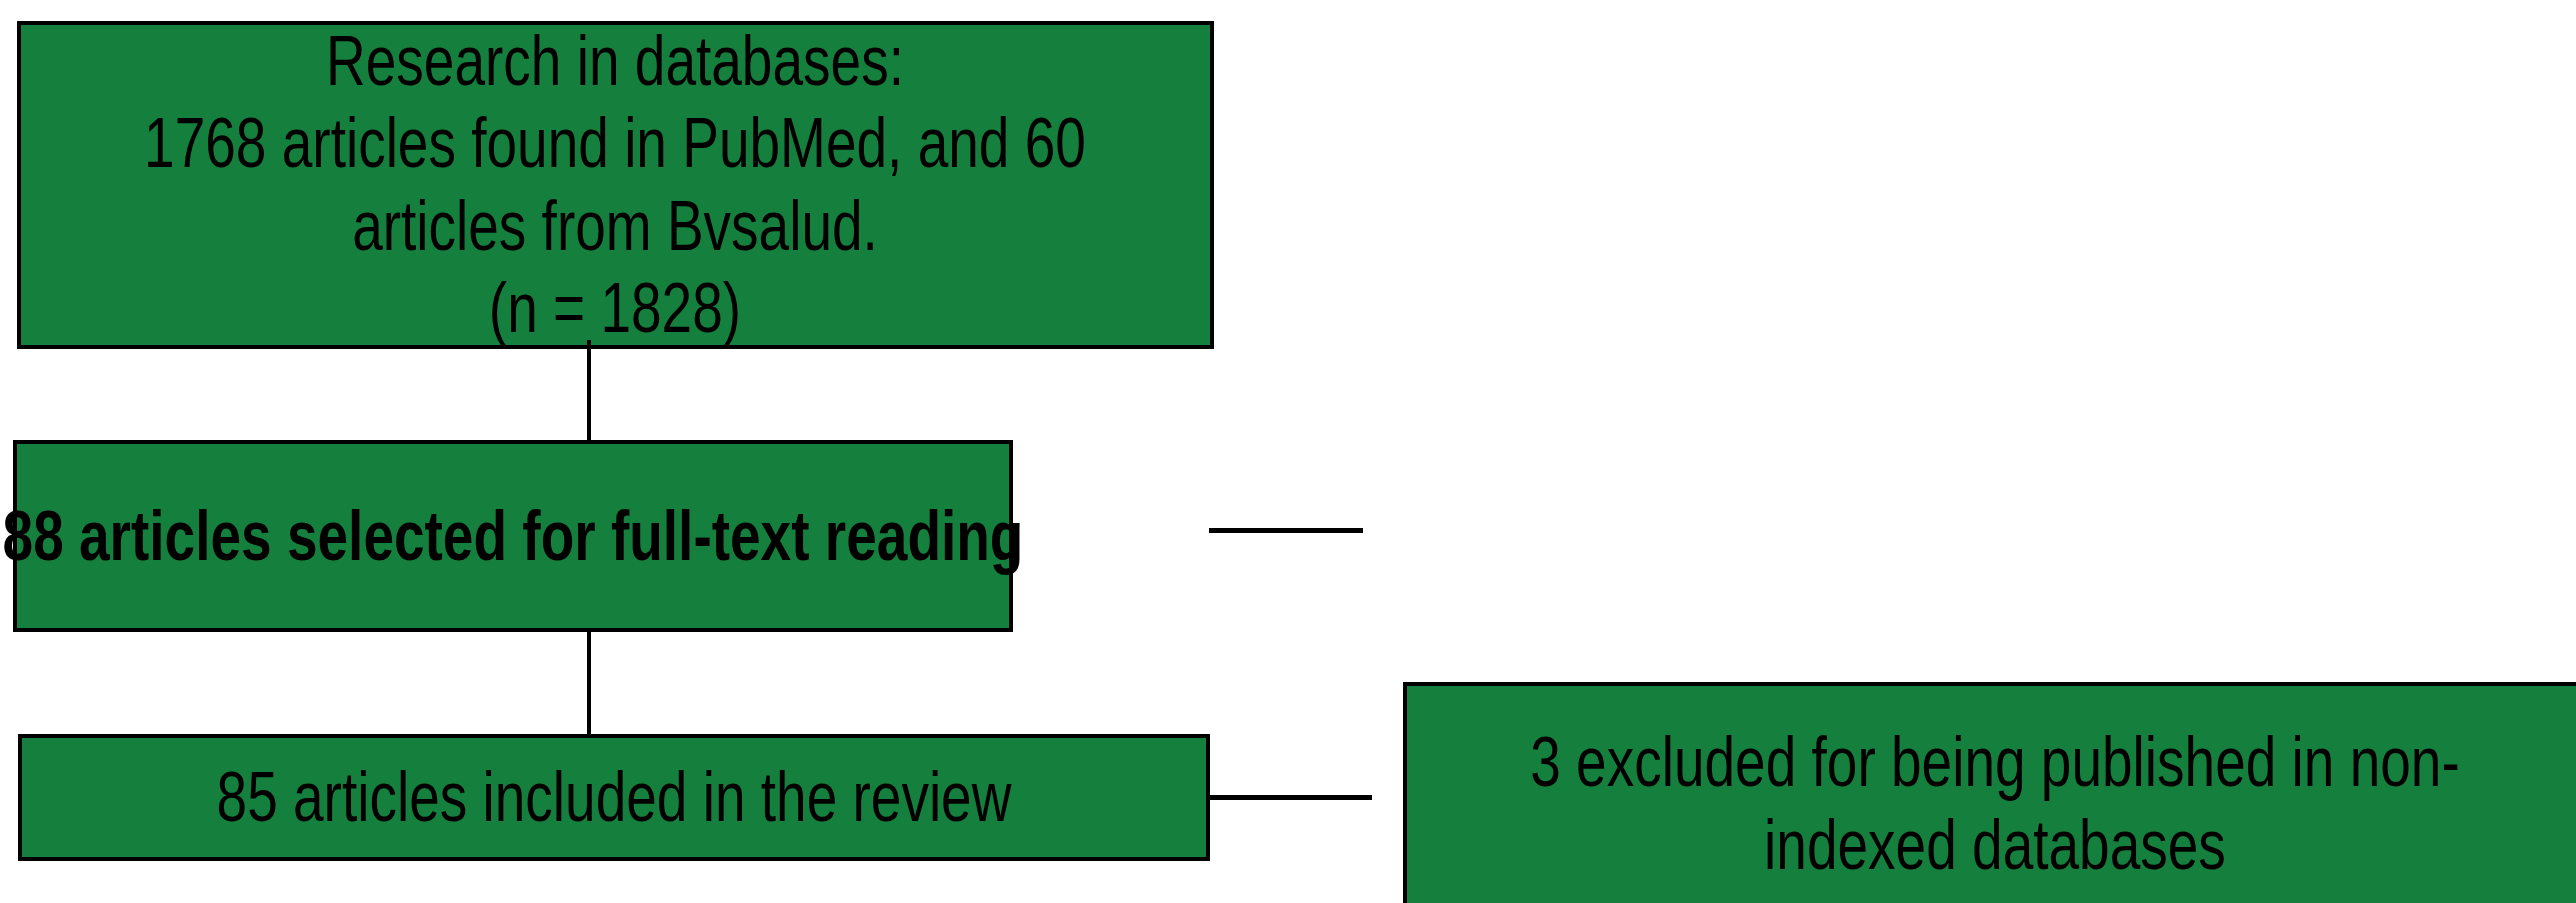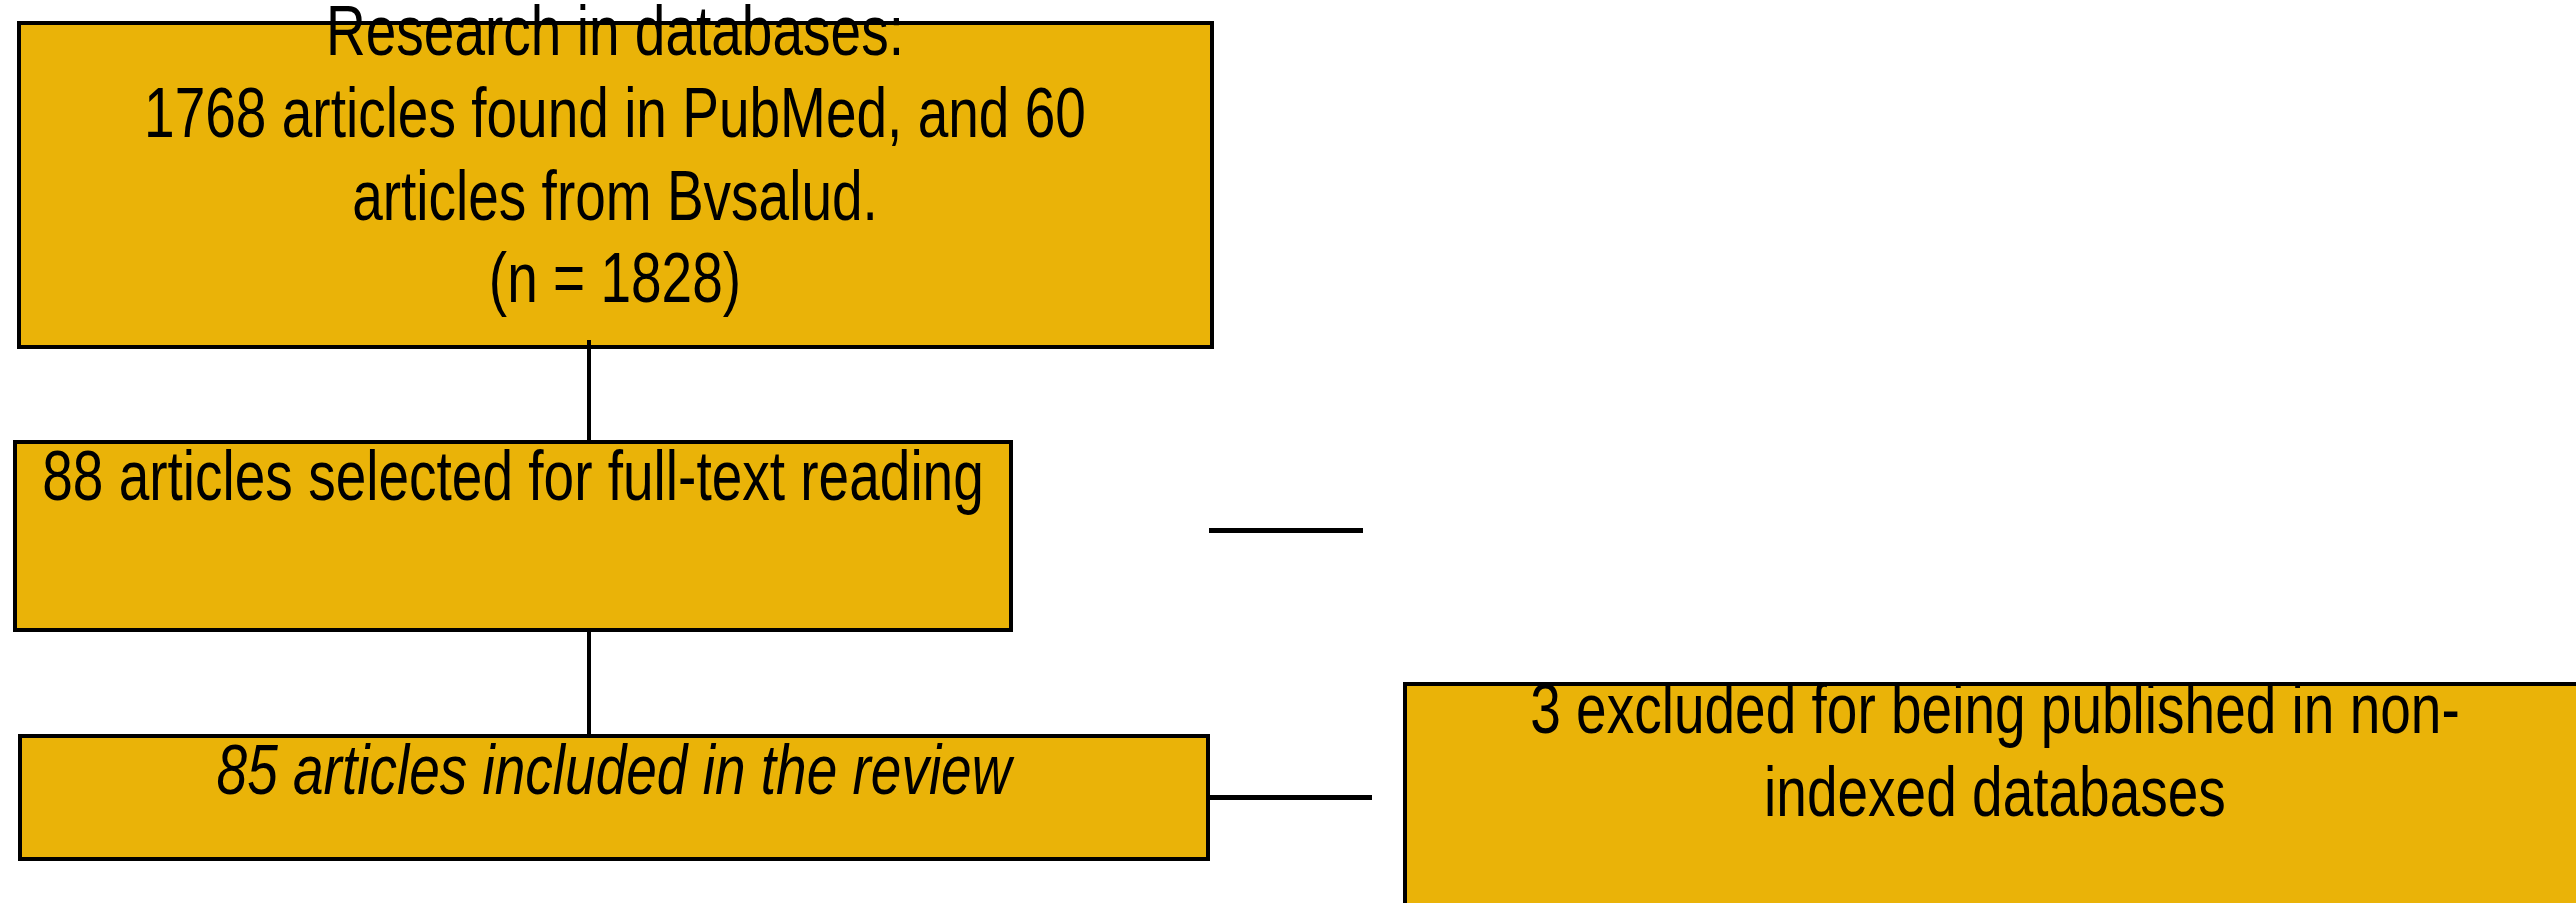--- a/index.html
+++ b/index.html
@@ -12,46 +12,46 @@
     width: 2576px;
     height: 904px;
     background: #ffffff;
     font-family: "Liberation Sans", sans-serif;
     overflow: hidden;
   }
   .flow-box {
     position: absolute;
     box-sizing: border-box;
     border: 4.3px solid #000000;
-    background: #eab308;
+    background: #15803d;
     display: flex;
-    align-items: flex-start;
+    align-items: center;
     justify-content: center;
   }
   .box-lines {
     text-align: center;
     color: #000000;
     font-size: 55px;
     line-height: 65px;
     transform: scaleY(1.27);
     transform-origin: center center;
   }
   .box-line {
     display: block;
     white-space: nowrap;
   }
   .connector {
     position: absolute;
     background: #000000;
   }
   
   #box-database-search   { left: 16.5px;   top: 21px;   width: 1197px; height: 328px; }
-  #box-fulltext-selected { left: 13px;   top: 440px;  width: 1000px; height: 192px; }
+  #box-fulltext-selected { left: 13px;   top: 440px;  width: 1000px; height: 192px; font-weight: bold; }
   #box-excluded-eligibility { left: 1361px; top: 437px; width: 1193px; height: 190px; }
-  #box-included-review   { left: 18px;   top: 734px; width: 1192px; height: 127px; font-style: italic; }
+  #box-included-review   { left: 18px;   top: 734px; width: 1192px; height: 127px; }
   #box-excluded-nonindexed { left: 1370px; top: 682px; width: 1184px; height: 244px; margin-left: 33px; }
   
   #connector-top-to-fulltext    { left: 587px;  top: 340px;  width: 3.6px;   height: 104px; }
   #connector-fulltext-to-excluded { left: 1209px; top: 528px; width: 154px; height: 5px; }
   #connector-fulltext-to-included { left: 587px; top: 631px;  width: 3.6px;   height: 106px; }
   #connector-included-to-excluded { left: 1209px; top: 795px; width: 163px; height: 5px; }
 </style>
 </head>
 <body>
 

